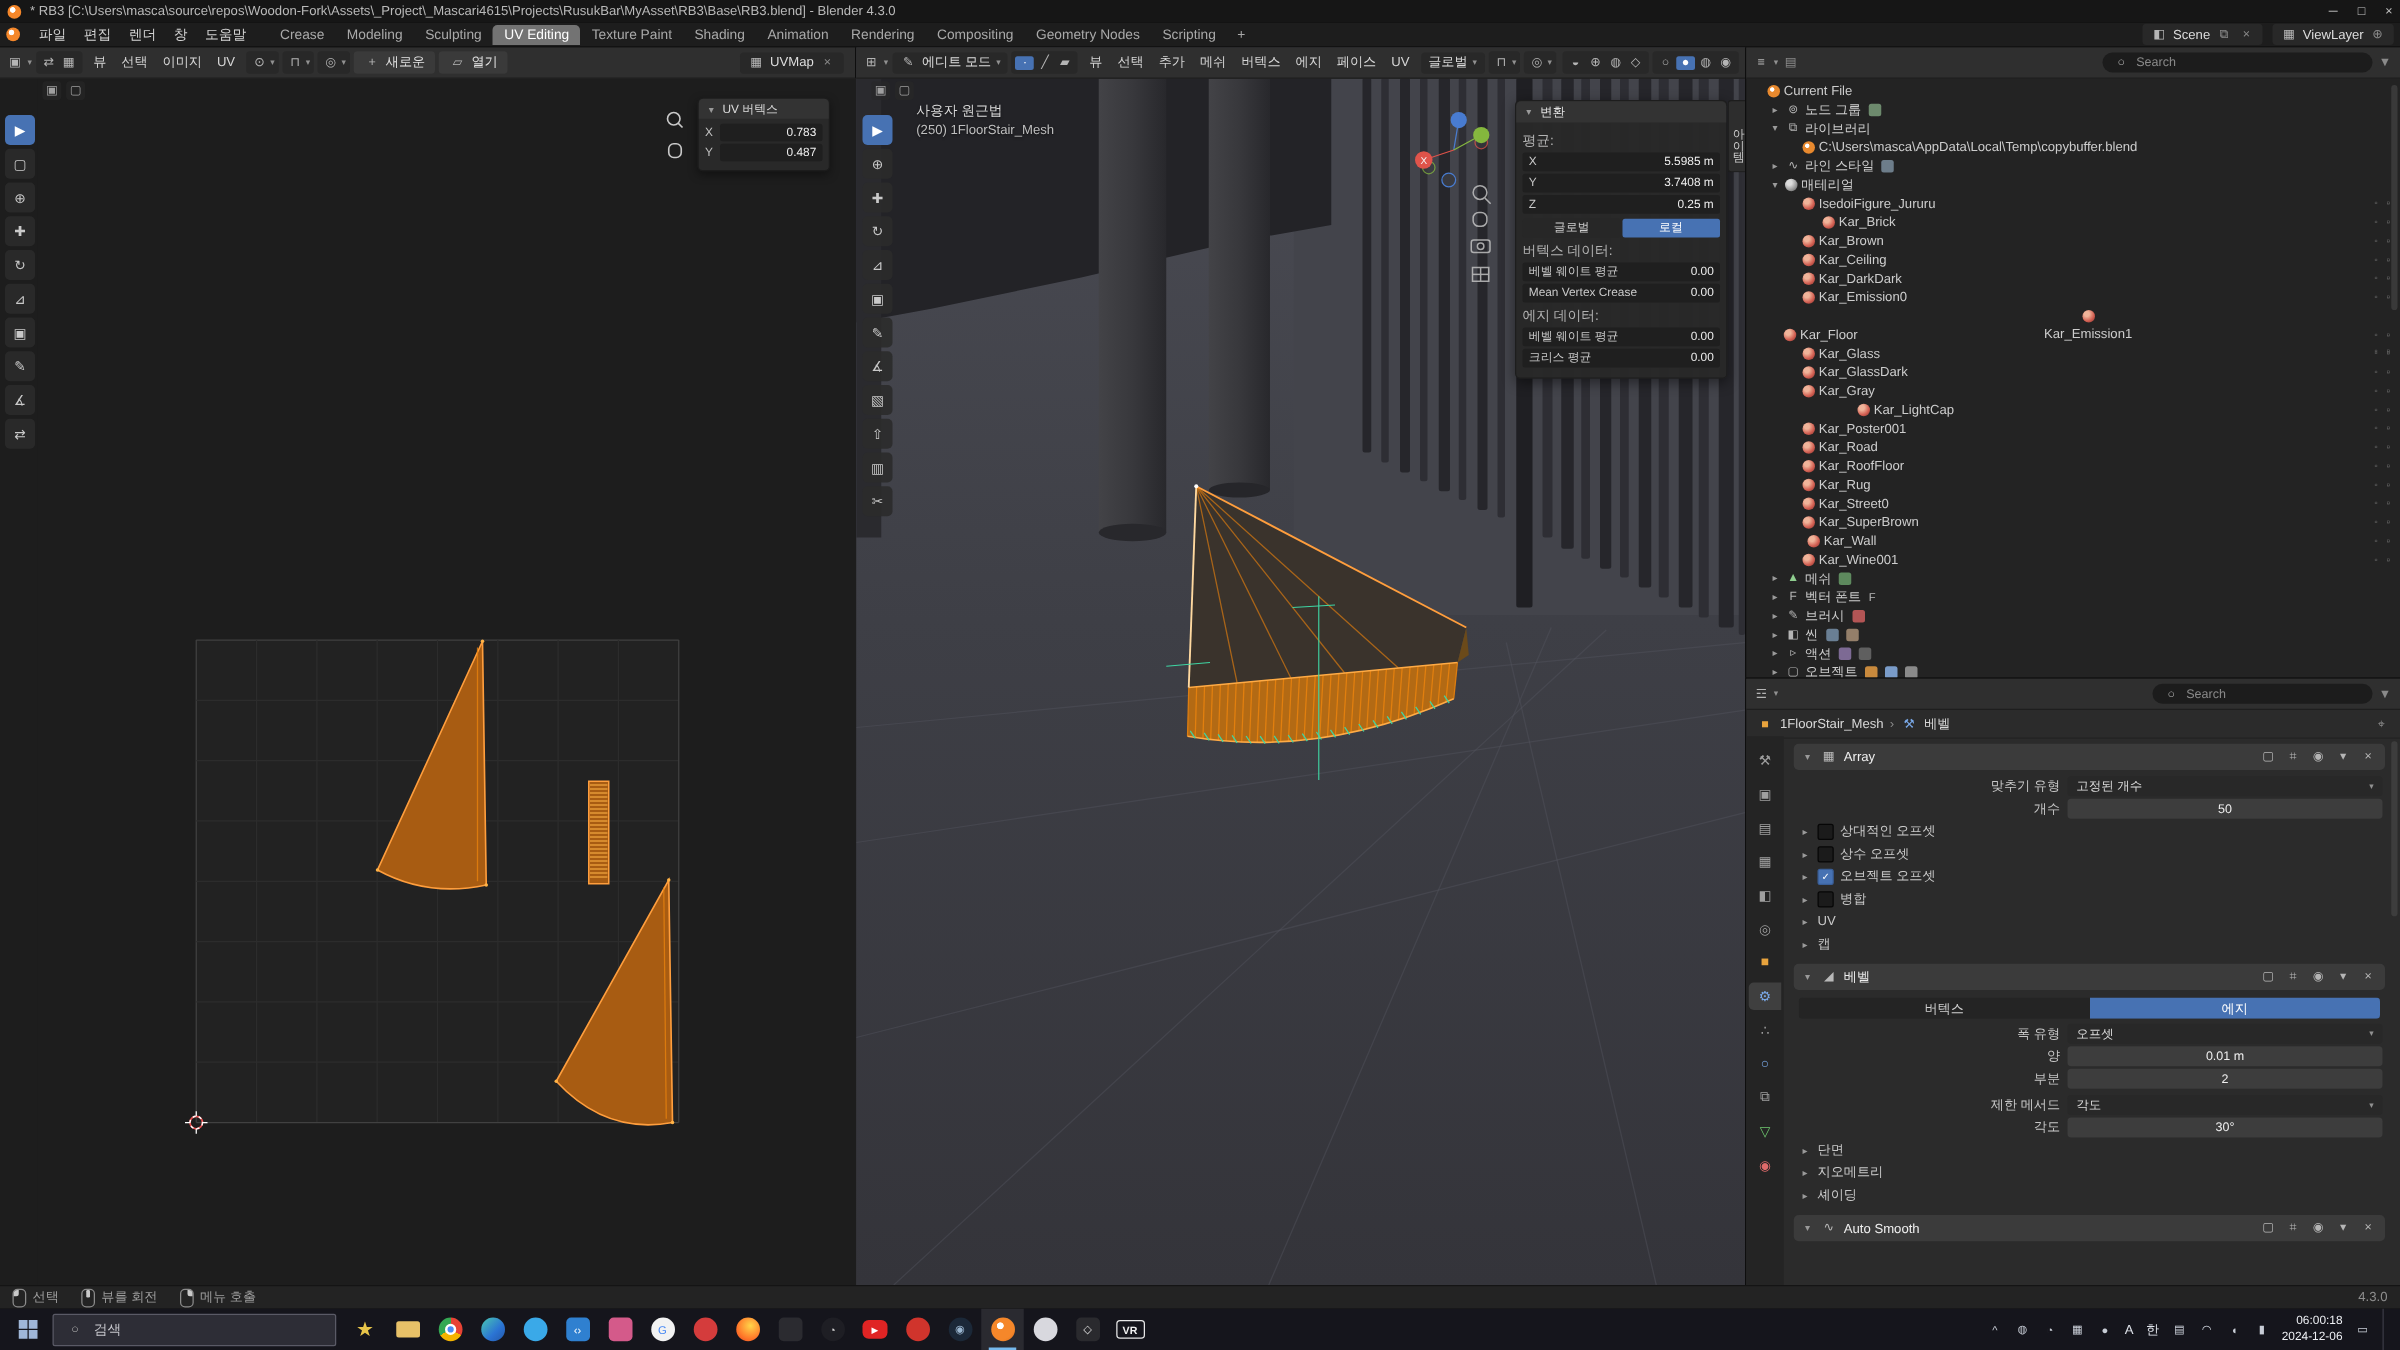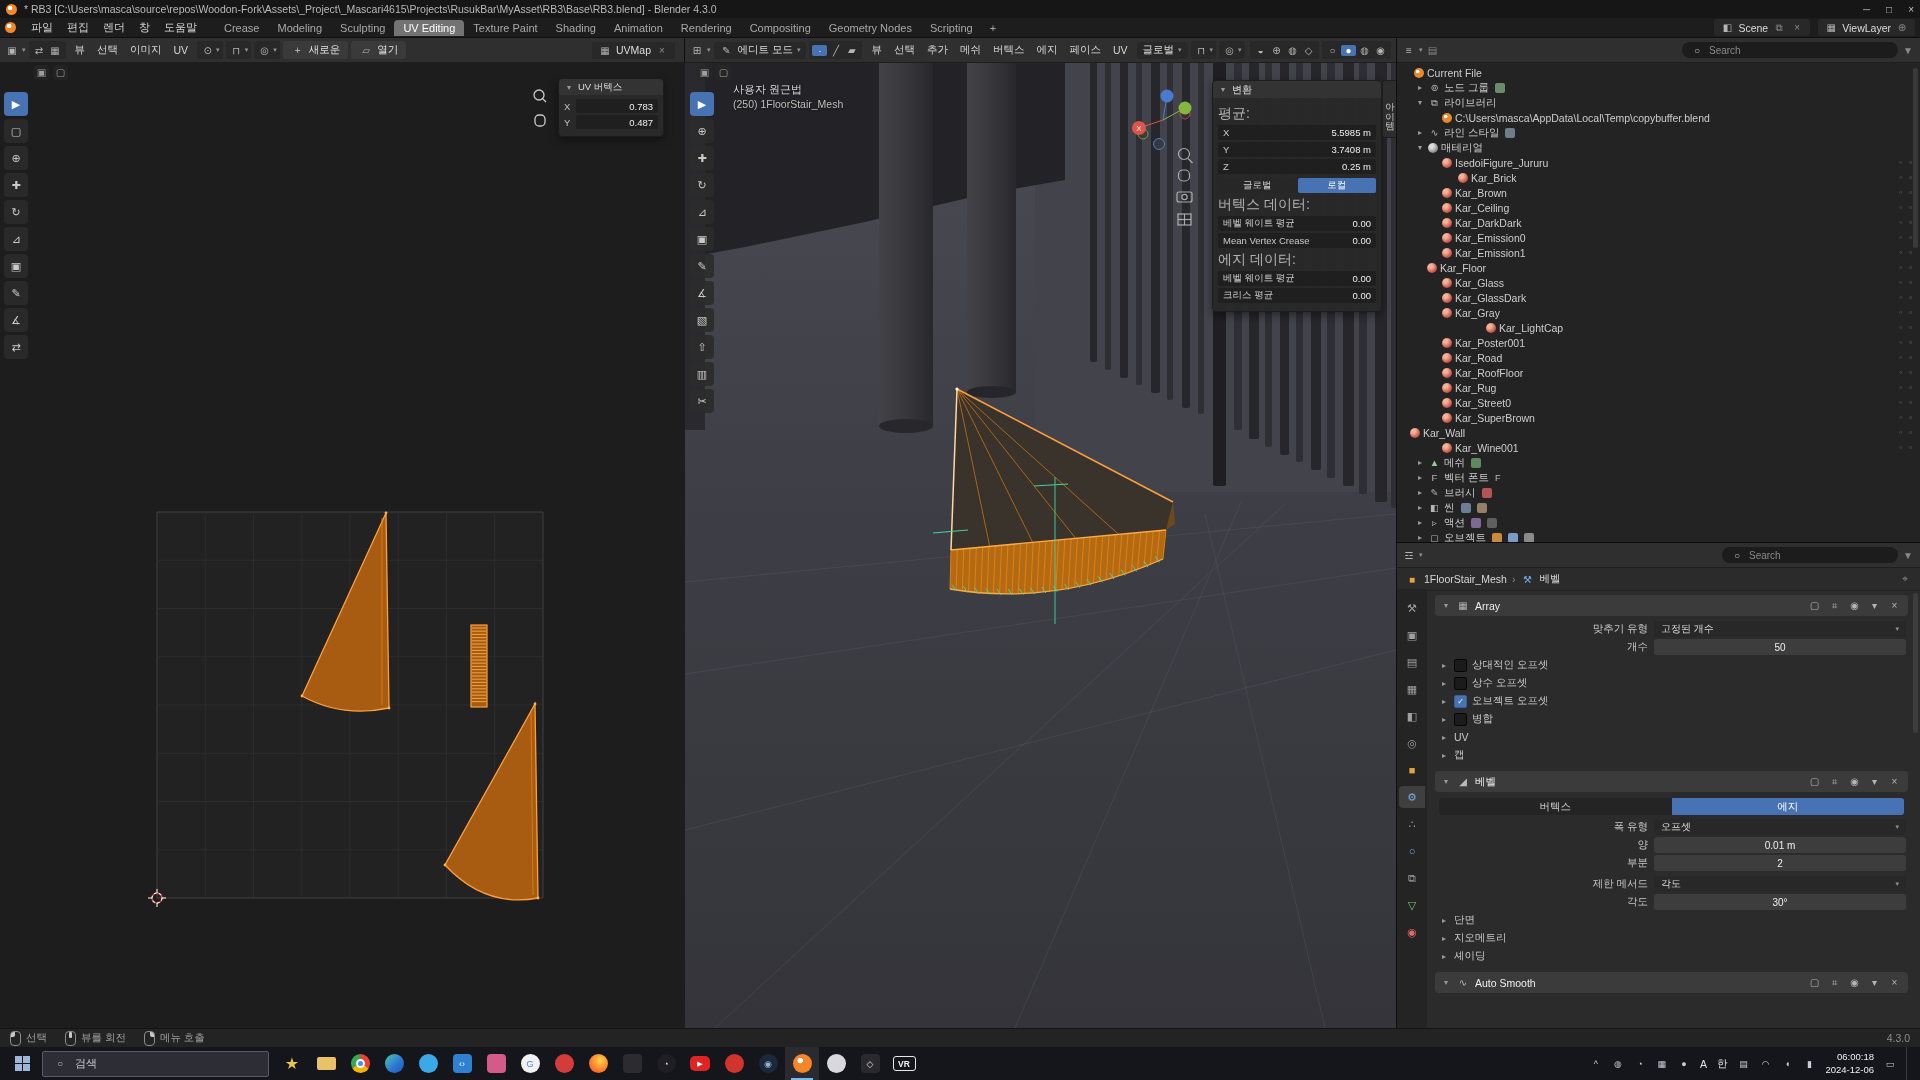--- a/index.html
+++ b/index.html
@@ -65,21 +65,21 @@
   
   #vp{left:685px;top:38px;width:711px;height:990px;background:#3c3d43;}
   .vp-text{position:absolute;left:48px;top:44px;z-index:6;font-size:11px;color:#dadada;
            text-shadow:0 1px 2px rgba(0,0,0,.55);line-height:1.4;}
   .vp-text .l2{font-size:10.5px;color:#bfbfbf;}
   .npanel{position:absolute;left:527px;top:42px;width:168px;background:rgba(40,40,40,.97);
           border:1px solid #1d1d1d;border-radius:4px;z-index:8;box-shadow:0 3px 10px rgba(0,0,0,.45);}
   .nph{display:flex;gap:4px;align-items:center;height:17px;padding:0 5px;font-size:10px;
        color:#e2e2e2;background:#333;border-radius:4px 4px 0 0;}
   .npb{padding:4px 5px 6px;}
-  .xsec{font-size:14px;color:#b3b3b3;margin:3px 0 2px;}
+  .xsec{font-size:11px;color:#b3b3b3;margin:3px 0 2px;}
   .xf-field{display:flex;justify-content:space-between;align-items:center;background:#1f1f1f;
             border-radius:2px;height:15px;padding:0 5px;margin-bottom:2px;font-size:9.5px;}
   .xf-field .xl{color:#c9c9c9;}
   .xf-field .xv{color:#ededed;}
   .xf-space{display:flex;gap:1px;margin:4px 0 2px;}
   .xsb{flex:1;height:15px;display:flex;align-items:center;justify-content:center;
        background:#272727;font-size:9.5px;color:#cfcfcf;border-radius:2px;}
   .xsb.on{background:#4772b3;color:#fff;}
   .ntab{position:absolute;left:697px;top:42px;width:13px;height:56px;background:#2d2d2d;
         border:1px solid #1d1d1d;border-right:none;border-radius:3px 0 0 3px;z-index:8;
@@ -793,21 +793,21 @@
       </div>
       <div class="ol-row" style="padding-left: 32px;">
         <div class="ol-tri"></div>
         <div class="ol-ic material-sphere"></div>
         <div class="ol-label">Kar_Emission0</div>
         <div class="ol-trail">
           <div class="trail-ic">◦</div>
           <div class="trail-ic">▫</div>
         </div>
       </div>
-      <div class="ol-row" style="padding-left: 32px;">
+      <div class="ol-row" style="padding-left: 32px; flex-direction: column;">
         <div class="ol-tri"></div>
         <div class="ol-ic material-sphere"></div>
         <div class="ol-label">Kar_Emission1</div>
         <div class="ol-trail">
           <div class="trail-ic">◦</div>
           <div class="trail-ic">▫</div>
         </div>
       </div>
       <div class="ol-row" style="padding-left: 17px;">
         <div class="ol-tri"></div>
@@ -901,21 +901,21 @@
       </div>
       <div class="ol-row" style="padding-left: 32px;">
         <div class="ol-tri"></div>
         <div class="ol-ic material-sphere"></div>
         <div class="ol-label">Kar_SuperBrown</div>
         <div class="ol-trail">
           <div class="trail-ic">◦</div>
           <div class="trail-ic">▫</div>
         </div>
       </div>
-      <div class="ol-row" style="">
+      <div class="ol-row" style=" margin-left: 36px;">
         <div class="ol-tri"></div>
         <div class="ol-ic material-sphere"></div>
         <div class="ol-label">Kar_Wall</div>
         <div class="ol-trail">
           <div class="trail-ic">◦</div>
           <div class="trail-ic">▫</div>
         </div>
       </div>
       <div class="ol-row" style="padding-left: 32px;">
         <div class="ol-tri"></div>

